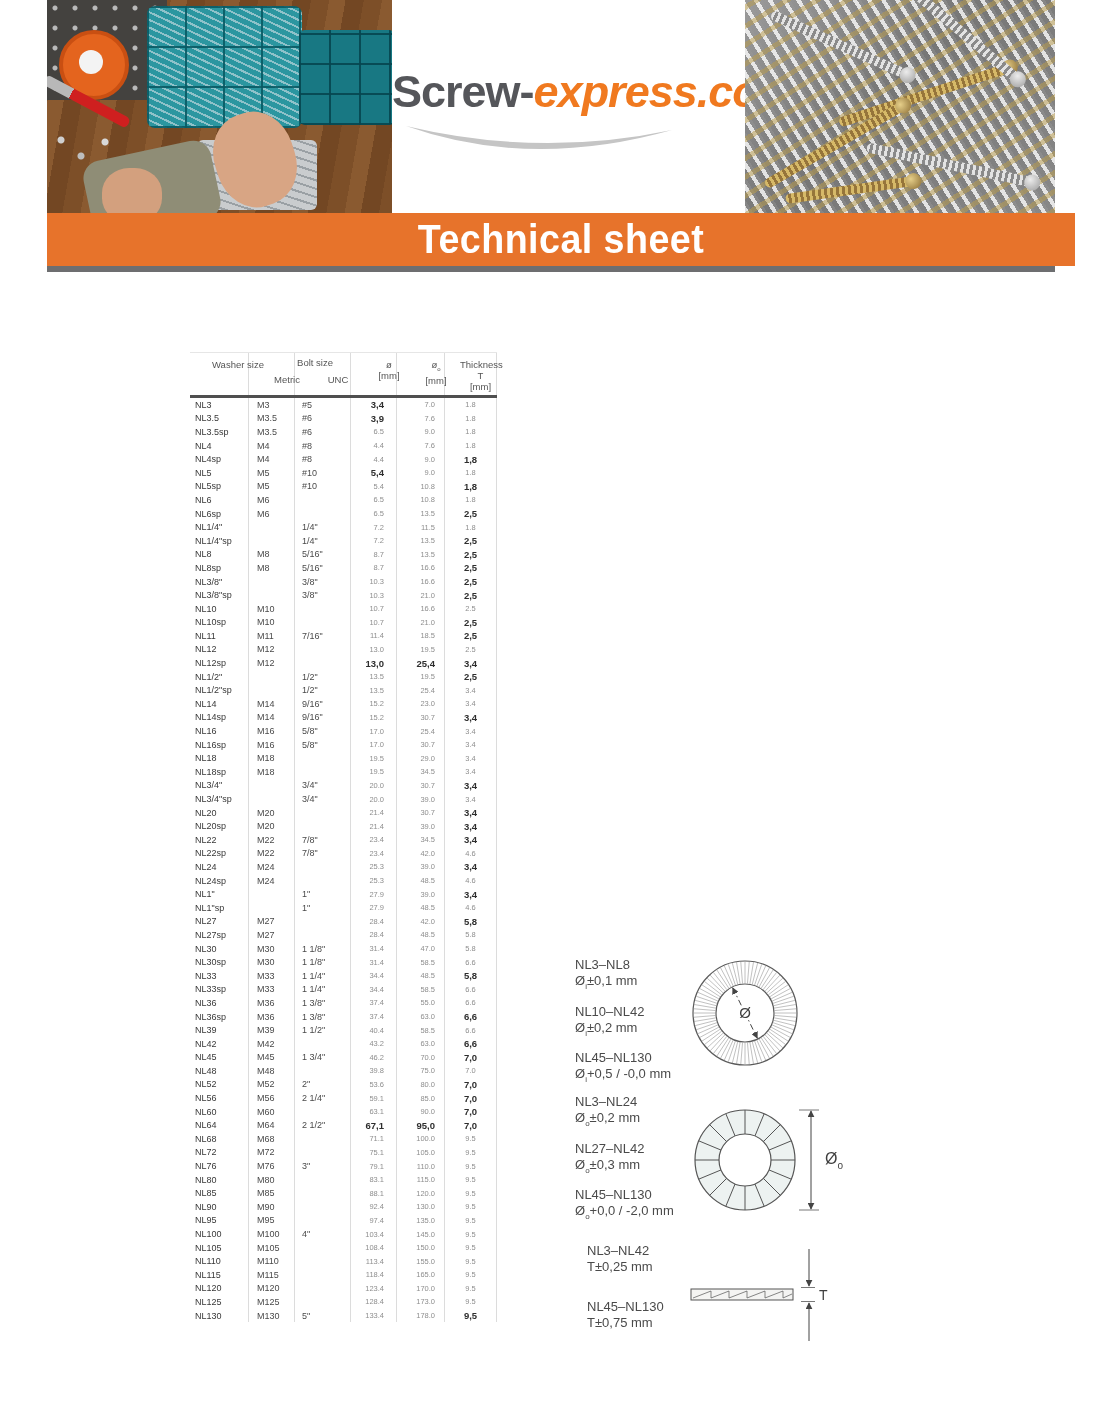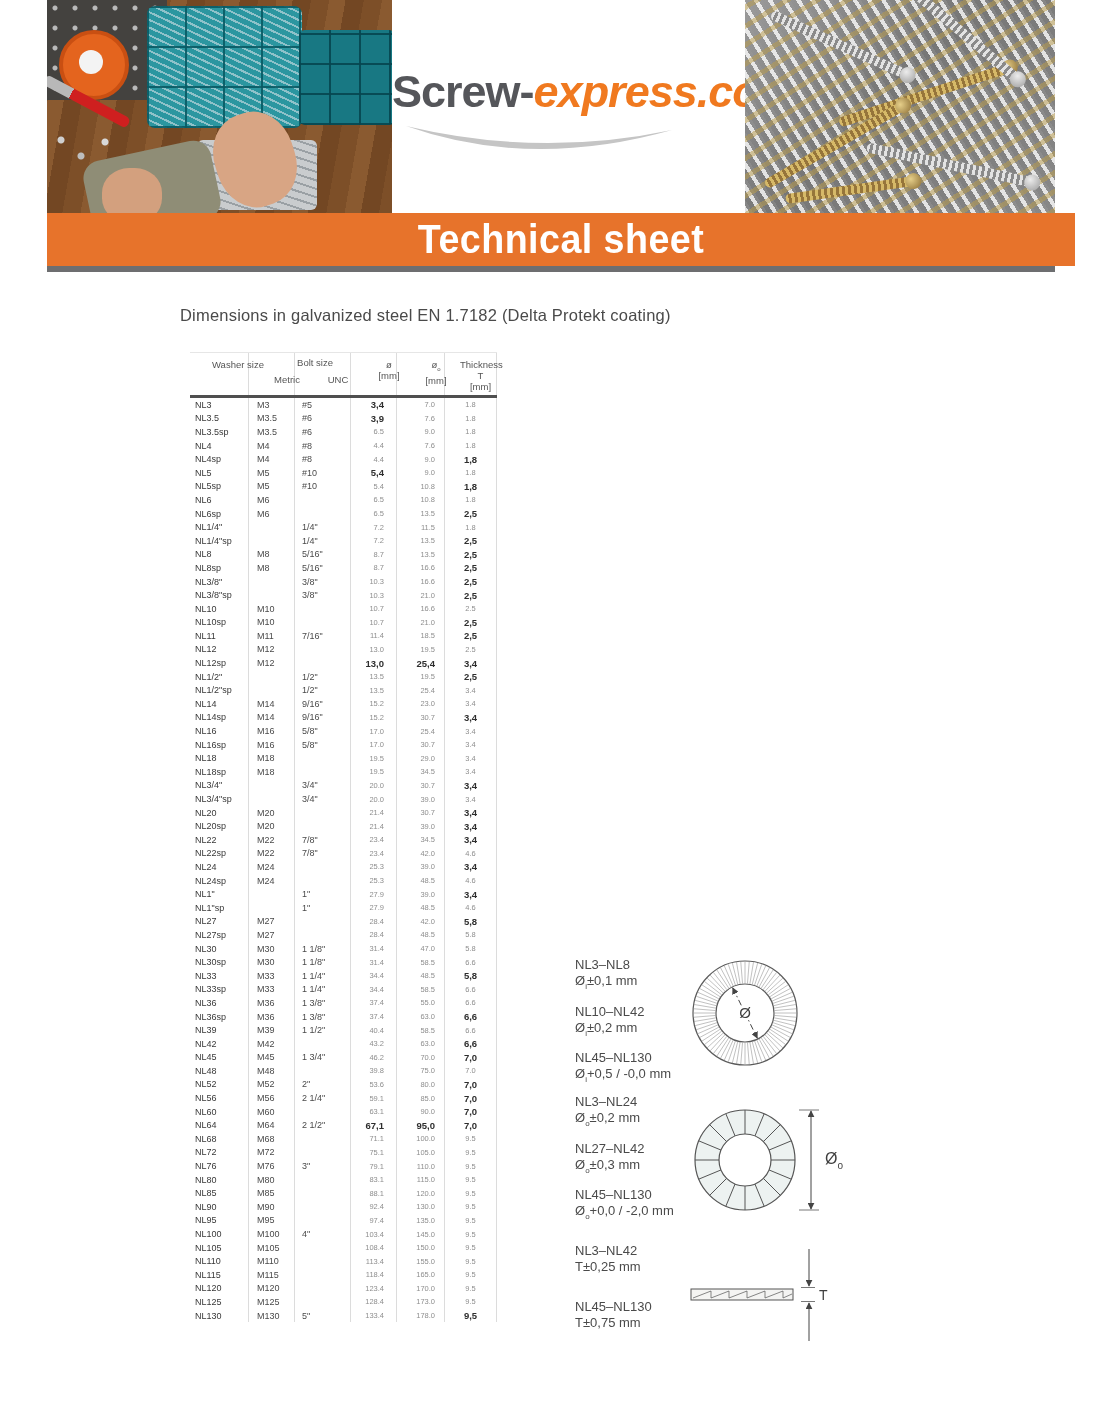--- a/index.html
+++ b/index.html
@@ -77,21 +77,21 @@
   .trow .c3{text-align:right;padding-right:12px;}
   .trow .c4{text-align:right;padding-right:9px;}
   .trow .c5{text-align:center;}
   .num.emph{font-size:9.5px;color:#2e2e2e;font-weight:600;}
   .num.lite{font-size:7.5px;color:#8e8e8e;}
 
   
   .diag{position:absolute;display:flex;align-items:flex-start;}
   .dlabels{width:112px;font-size:13px;line-height:16px;color:#4a4a4a;flex:none;}
   .dgroup{margin-bottom:9px;}
-  .diag-thk .dgroup{margin-bottom:18px;}
+  .diag-thk .dgroup{margin-bottom:18px;margin-left:12px;}
   .dtol sub{font-size:8px;}
   .dsvg{flex:none;margin-left:2px;}
   svg text{font-family:"Liberation Sans",sans-serif;fill:#3f3f3f;}
 
   
   .footer{position:absolute;left:47px;top:1436px;width:800px;height:37px;background:#58585A;margin-top:8px;}
   .footer-text{line-height:37px;text-align:right;padding-right:65px;color:#fff;font-size:20px;font-weight:bold;
     letter-spacing:.2px;}
 </style>
 </head>
@@ -130,21 +130,20 @@
       <div class="scr" style="left:120px;top:160px;width:170px;transform:rotate(12deg);"></div>
       <div class="scr b" style="left:40px;top:185px;width:130px;transform:rotate(-8deg);"></div>
     </div>
   </div>
 
   <div class="band">
     <h1 class="band-title">Technical sheet</h1>
   </div>
   <div class="band-rule"></div>
 
-  <div class="subtitle">Dimensions in galvanized steel EN 1.7182 (Delta Protekt coating)</div>
 
   <div class="dimtable">
     <div class="vline" style="left:58px;"></div>
     <div class="vline" style="left:104px;"></div>
     <div class="vline" style="left:160px;"></div>
     <div class="vline" style="left:206px;"></div>
     <div class="vline" style="left:254px;"></div>
     <div class="vline" style="left:306px;"></div>
 
     <div class="thead">

